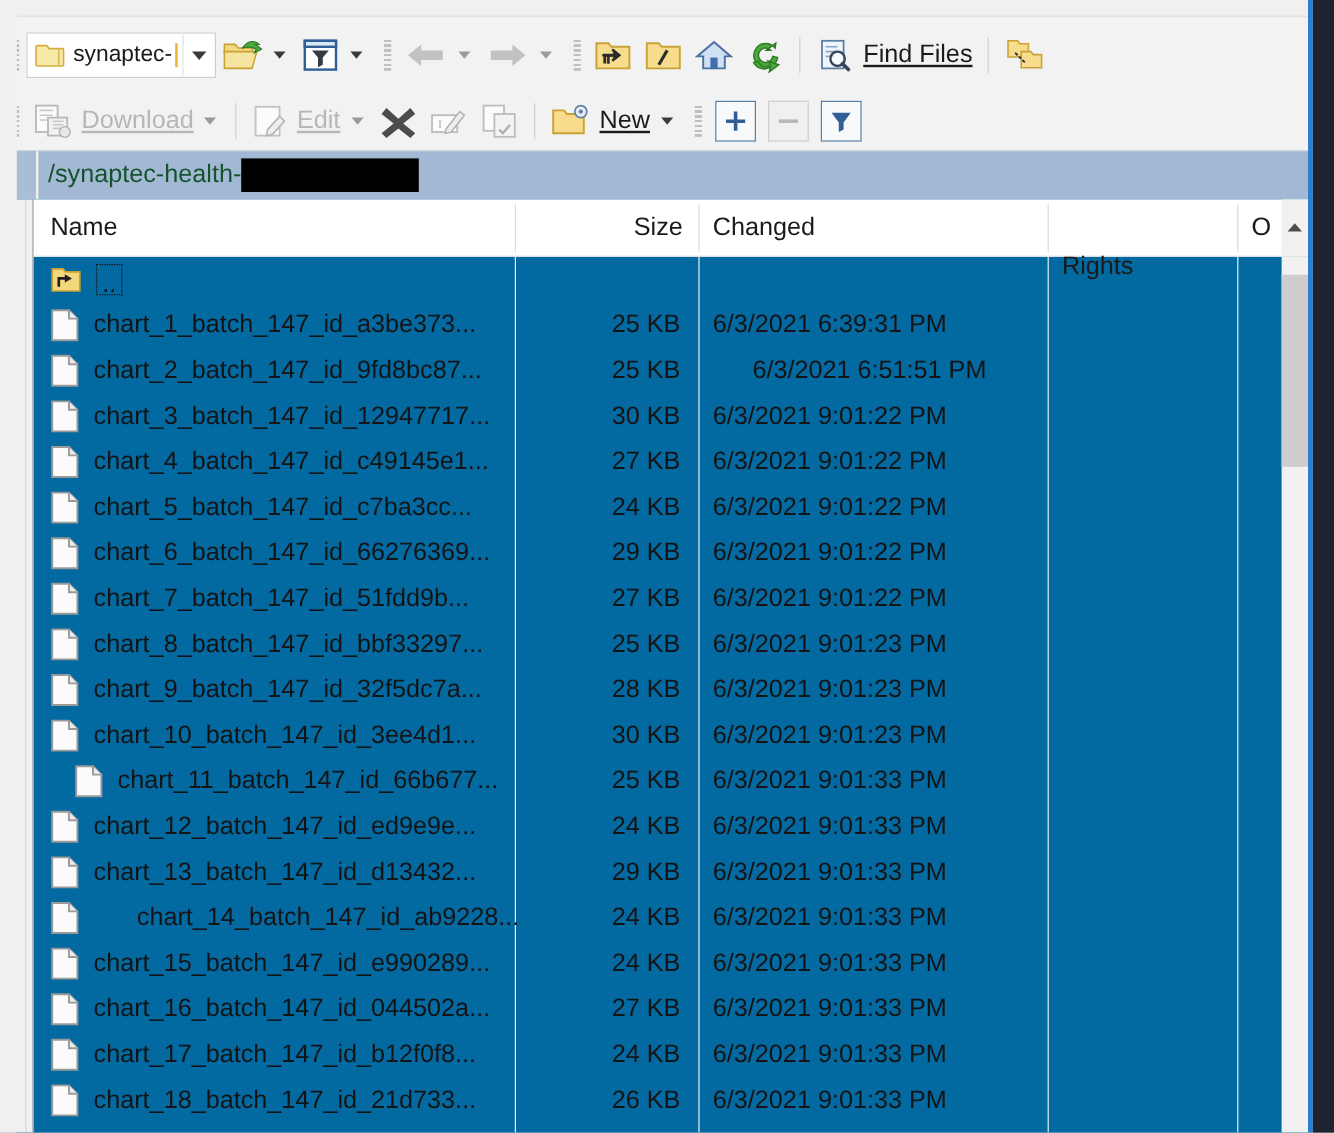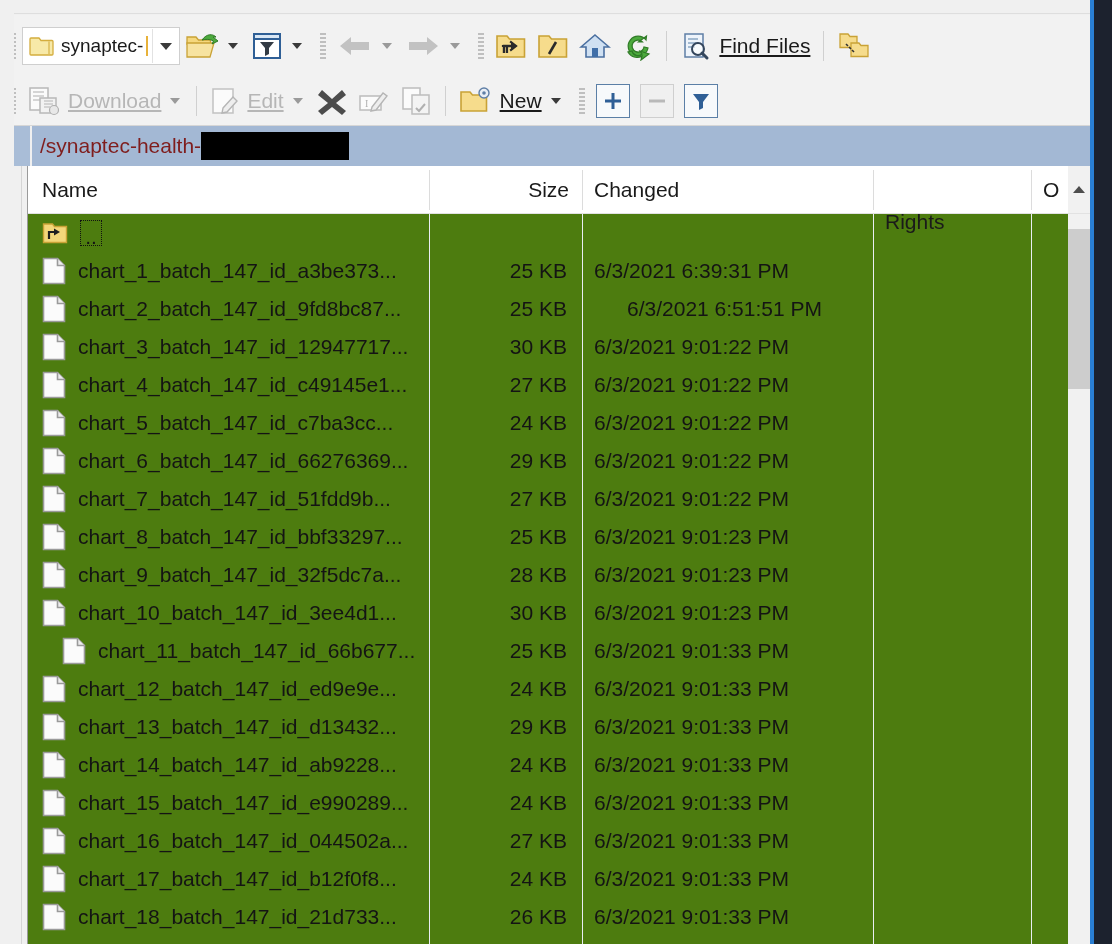--- a/index.html
+++ b/index.html
@@ -168,41 +168,41 @@
     box-sizing: border-box;
   }
   .pathbar-gutter {
     width: 30px; height: 40px;
     background: #a9bdd7;
     border-right: 2px solid #f0f0f0;
     flex: none;
   }
   .pathbar-text {
     font-size: 21px;
-    color: #7f1d1d;
+    color: #14532d;
     margin-left: 8px;
     white-space: nowrap;
     display: flex;
     align-items: center;
   }
   .redaction {
     display: inline-block;
     background: #000000;
     width: 148px;
     height: 28px;
     margin-left: 0px;
     vertical-align: middle;
   }
 
   
   .pane {
     position: absolute;
     top: 166px; left: 0;
     width: 1090px; height: 778px;
-    background: #4d7c0f;
+    background: #0369a1;
     box-sizing: border-box;
     overflow: hidden;
   }
   .pane-gutter {
     position: absolute;
     top: 0; left: 0;
     width: 28px; height: 778px;
     background: #f0f0f0;
     border-right: 1px solid #9a9a9a;
     box-sizing: border-box;
@@ -854,21 +854,21 @@
               <span>6/3/2021 9:01:33 PM</span>
             </div>
             <div class="cell" style="left: 857px; width: 145px;">
               <span></span>
             </div>
             <div class="cell" style="left: 1015px; width: 25px;">
               <span></span>
             </div>
           </div>
           <div class="row">
-            <div class="cell name-cell" style="width: 386px;">
+            <div class="cell name-cell" style="width: 386px; gap: 36px;">
               <svg class="icon" width="24" height="28" viewBox="0 0 24 28">
                 <path d="M1.5 1.5 h14 l7 7 v18 h-21 z" fill="#fbfbfb" stroke="#9a9a9a" stroke-width="1.6"></path>
                 <path d="M15.5 1.5 v7 h7" fill="#ececec" stroke="#9a9a9a" stroke-width="1.6"></path>
               </svg>
               <span class="fname">chart_14_batch_147_id_ab9228...</span>
             </div>
             <div class="cell size" style="left: 401px; width: 138px;">
               <span>24 KB</span>
             </div>
             <div class="cell" style="left: 566px; width: 278px;">

